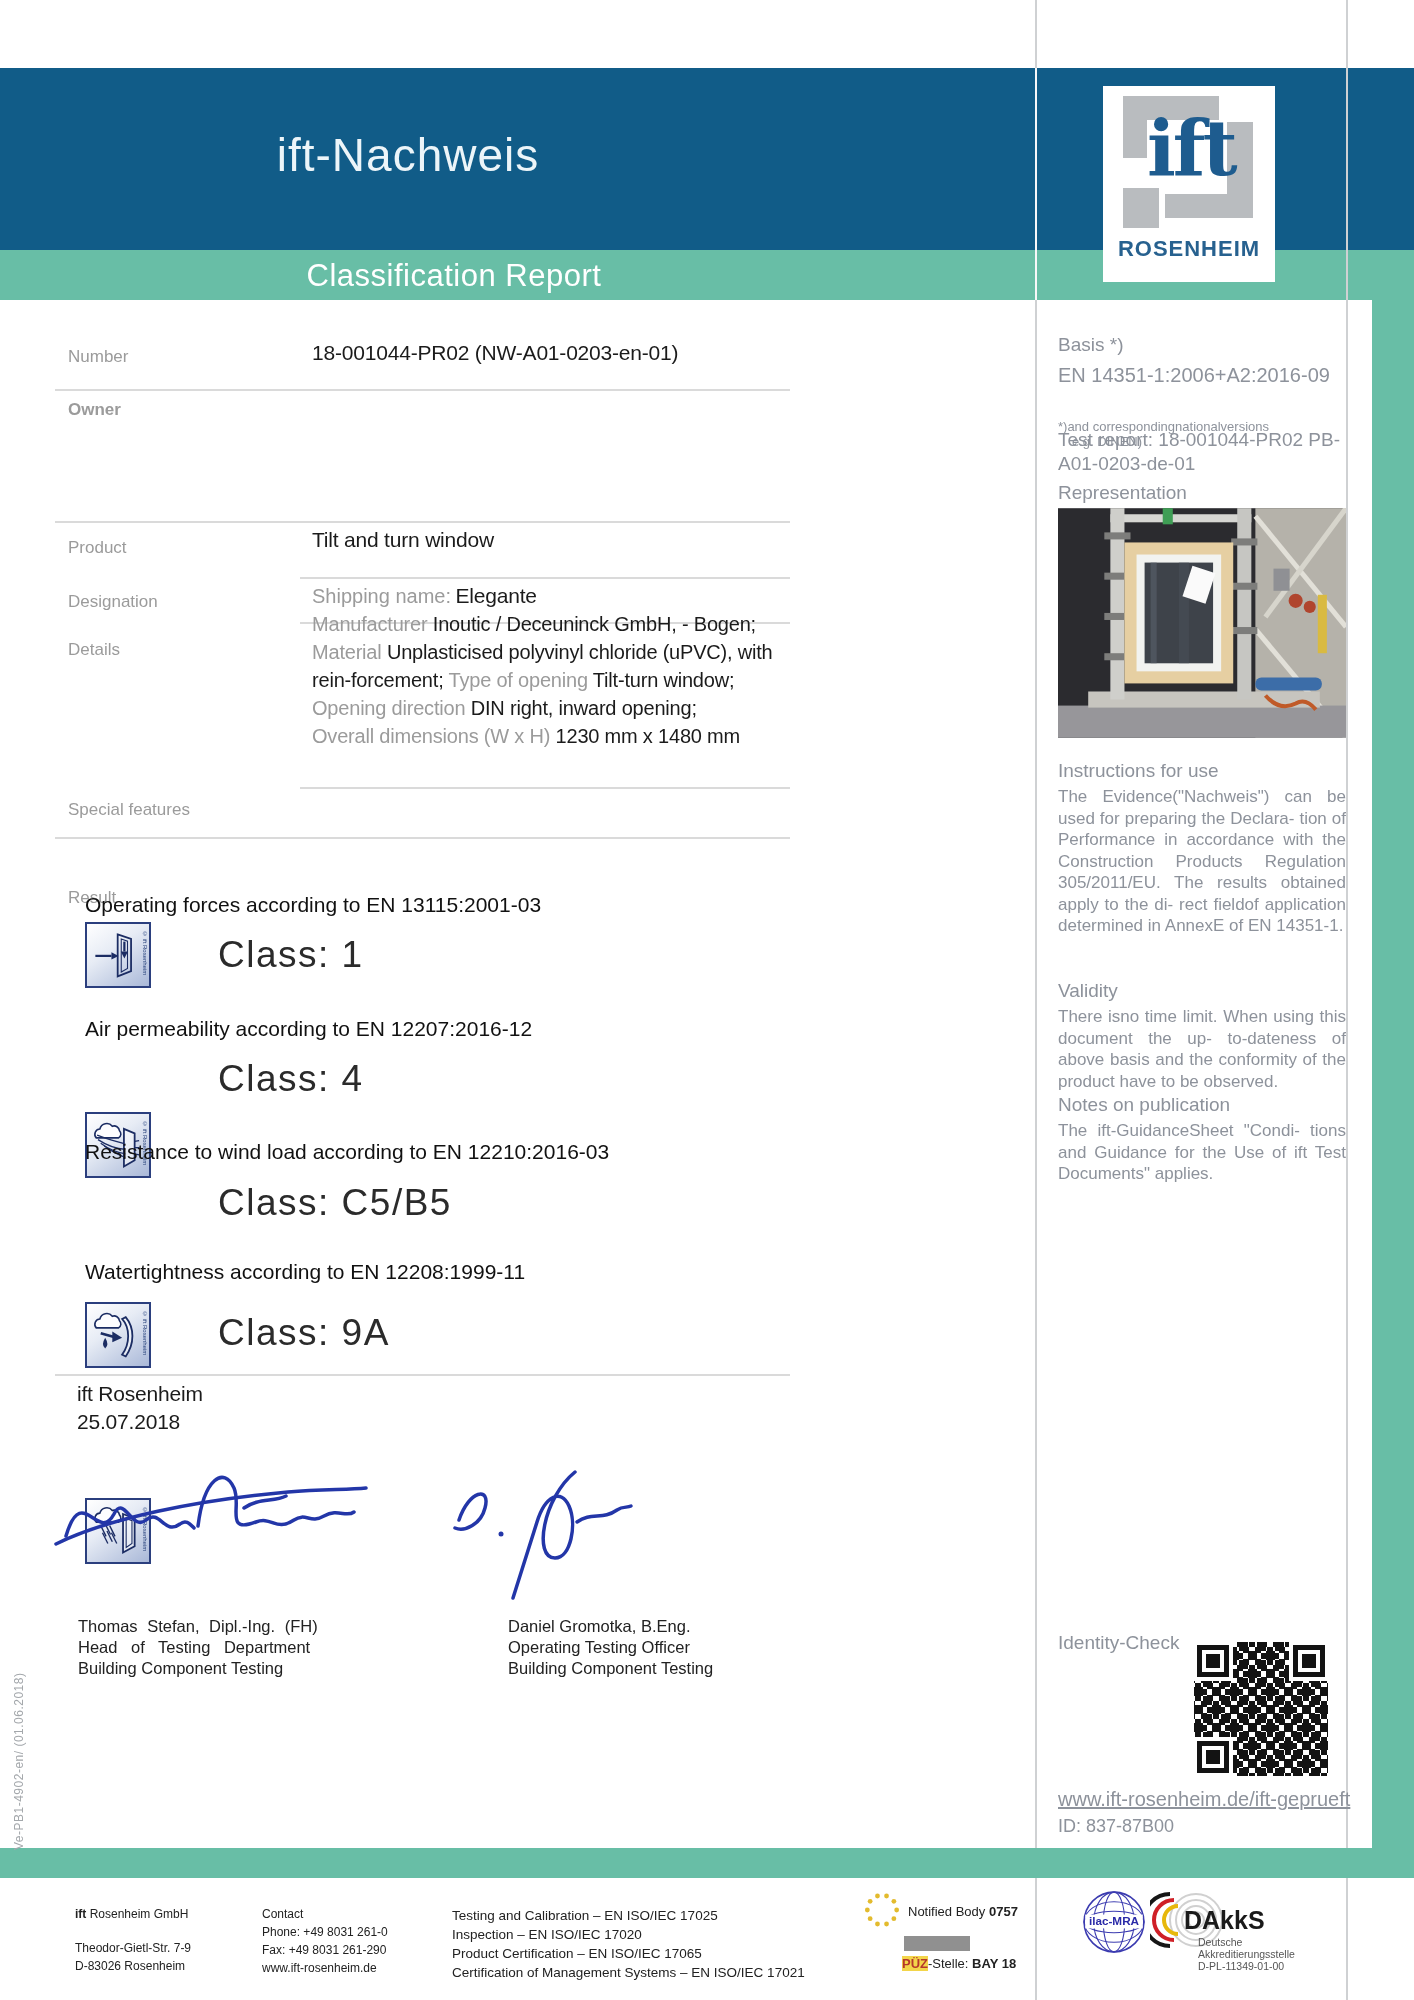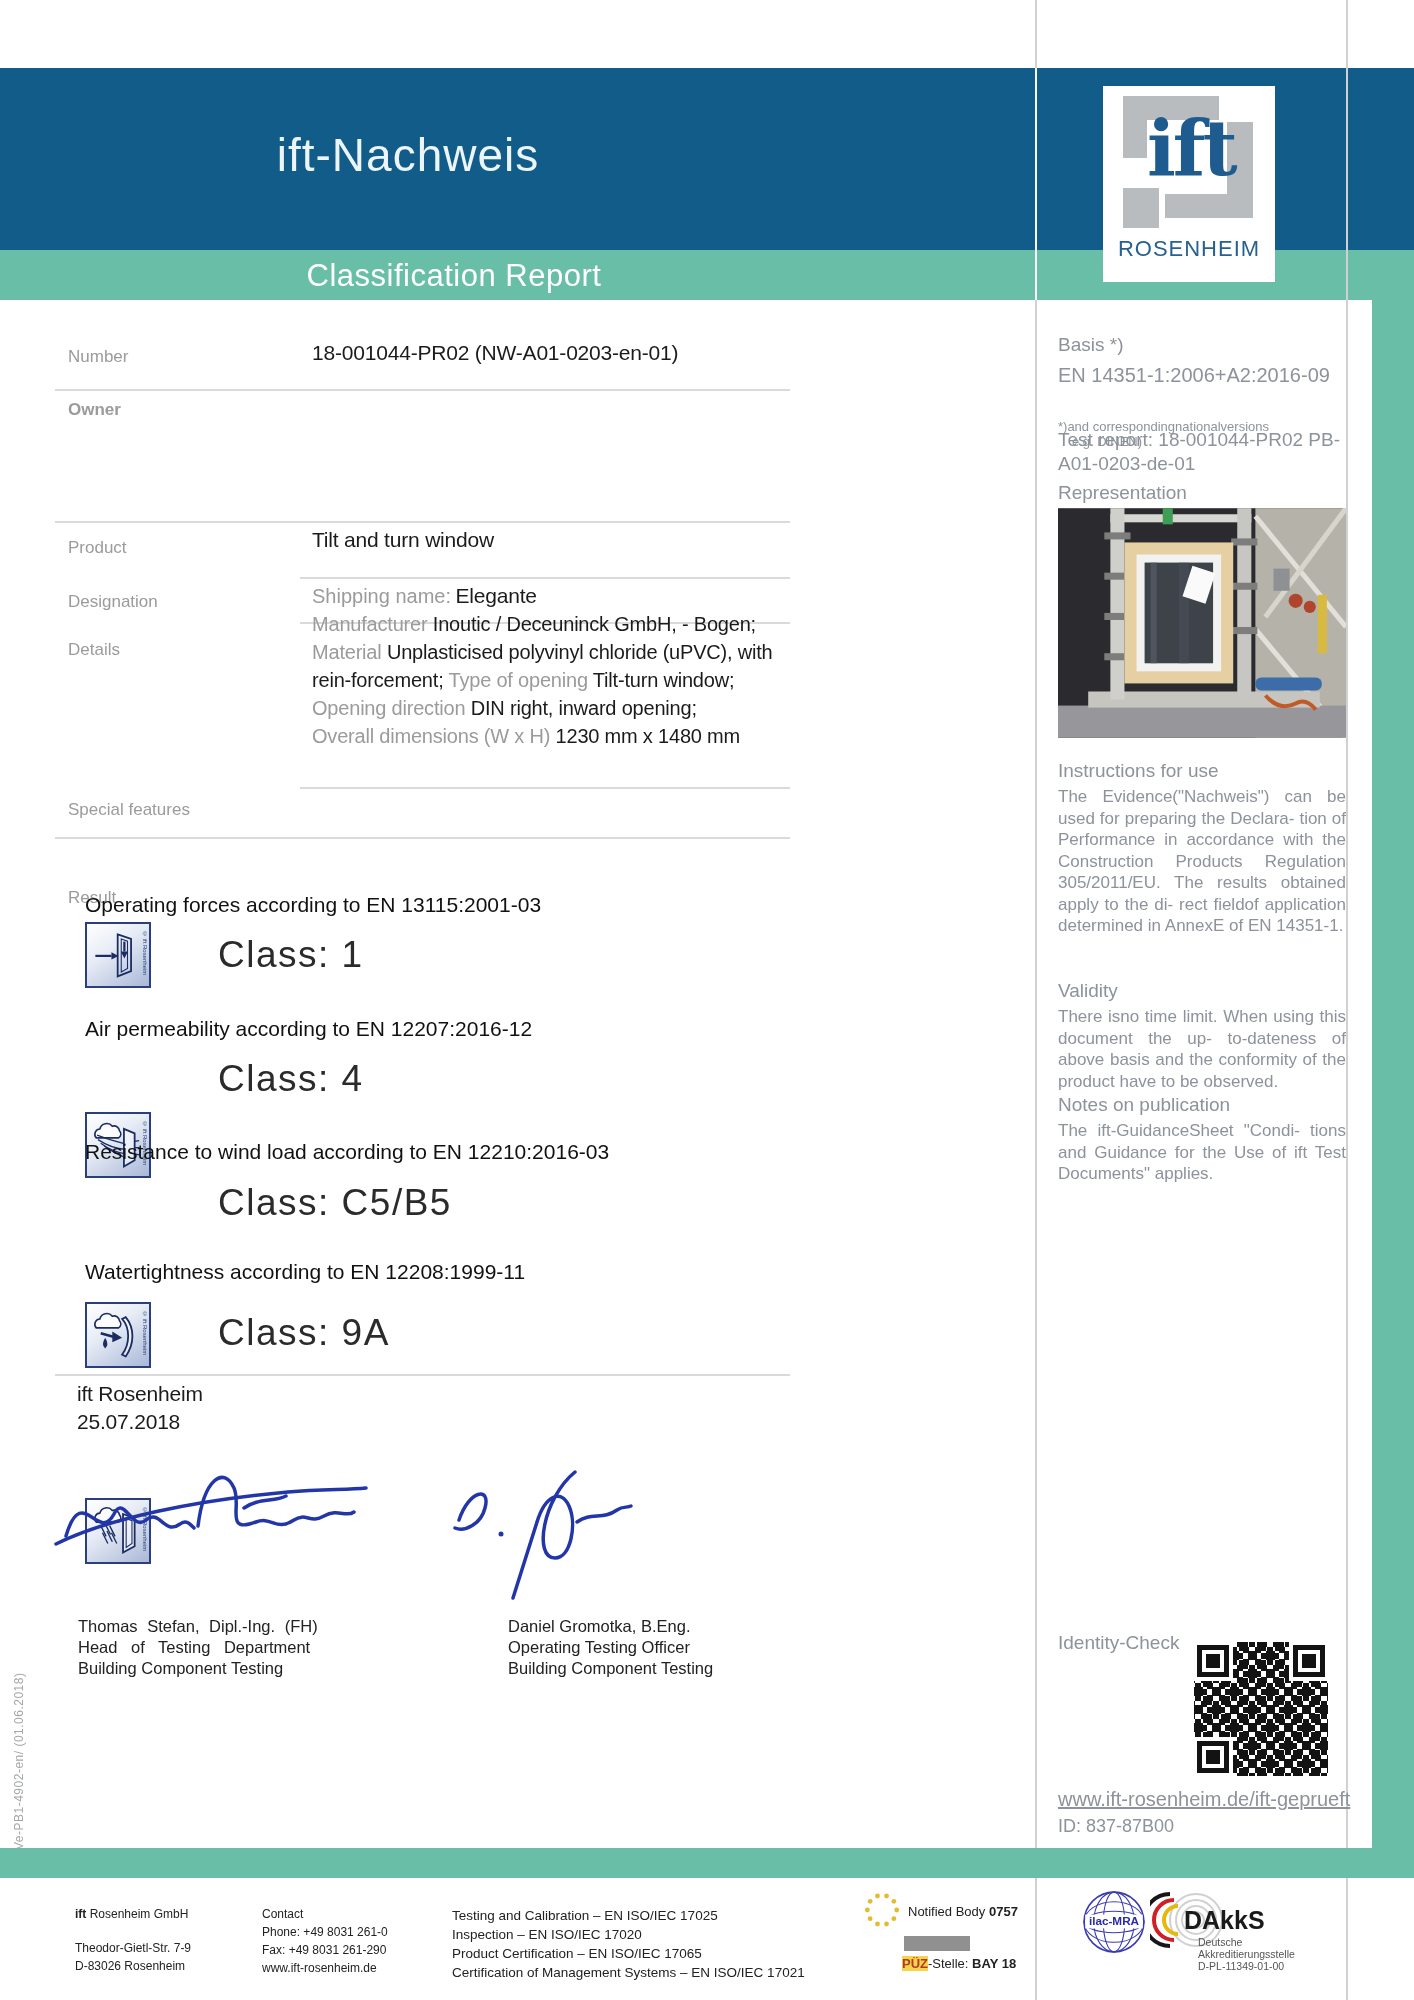--- a/index.html
+++ b/index.html
@@ -16,21 +16,21 @@
   .vl-white{width:2px;background:rgba(255,255,255,.85);top:68px;height:232px;}
   .banner-title{left:0;top:128px;width:816px;text-align:center;font-size:46px;color:#ECF5F9;letter-spacing:1px;}
   .banner-sub{left:0;top:258px;width:816px;text-align:center;font-size:31px;color:#fff;letter-spacing:.5px;padding-left:46px;}
   
   .logo-box{left:1103px;top:86px;width:172px;height:196px;background:#fff;}
   .emblem{position:absolute;left:14px;top:10px;width:144px;height:134px;}
   .emblem .g{position:absolute;background:#b9bcbf;}
   .logo-ift{position:absolute;left:30px;top:8px;font-family:"DejaVu Serif",serif;font-weight:bold;
             font-size:76px;color:#1E5C8F;letter-spacing:-3px;}
   .logo-ros{position:absolute;left:0;top:150px;width:172px;text-align:center;font-size:22px;
-            font-weight:normal;color:#27618F;letter-spacing:1px;}
+            font-weight:bold;color:#27618F;letter-spacing:1px;}
   
   .lbl{color:#9b9b9b;font-size:17px;}
   .val{color:#1b1b1b;font-size:21px;letter-spacing:-.2px;}
   .hr{height:2px;background:#dadada;}
   .owner-lines div{line-height:29px;}
   .inkey{color:#9b9b9b;font-size:20px;}
   .details-p{width:484px;font-size:20px;line-height:28px;letter-spacing:-.2px;}
   .res-h{font-size:21px;color:#111;}
   .res-class{font-size:37px;color:#2b2b2b;letter-spacing:1.5px;}
   .cicon{width:66px;height:66px;border:2px solid #2b3f7e;box-sizing:border-box;padding:3px 8px 3px 3px;

